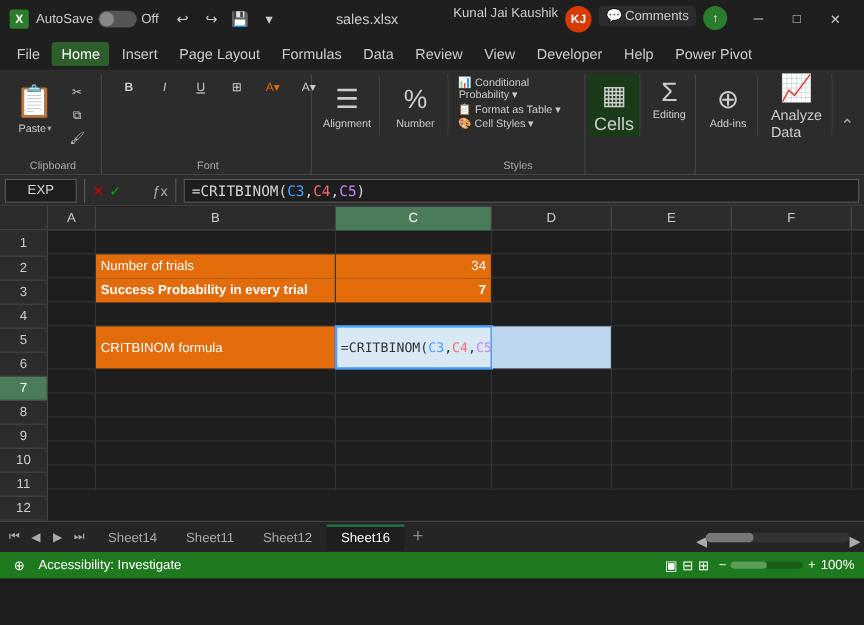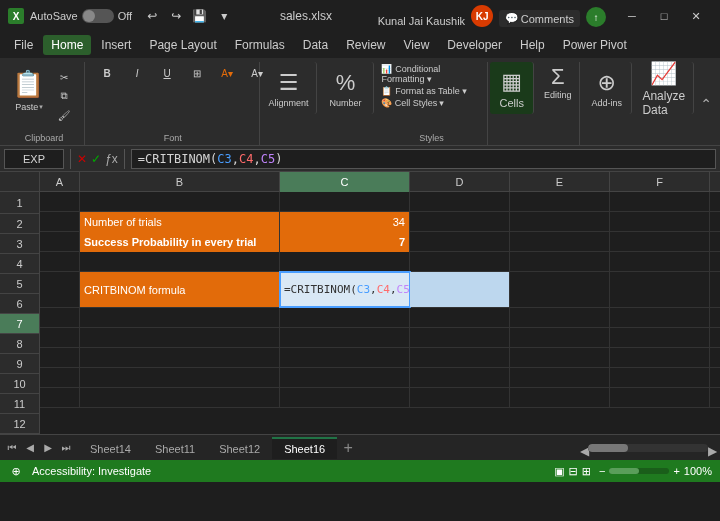--- a/index.html
+++ b/index.html
@@ -7,21 +7,21 @@
 
     
     .title-bar { display: flex; align-items: center; background: #1f1f1f; height: 32px; padding: 0 8px; gap: 6px; }
     .title-bar-icon { width: 16px; height: 16px; background: #2b7d2b; border-radius: 2px; display: flex; align-items: center; justify-content: center; font-size: 10px; color: white; font-weight: bold; }
     .autosave-area { display: flex; align-items: center; gap: 4px; font-size: 11px; color: #ccc; }
     .toggle-switch { width: 32px; height: 14px; background: #555; border-radius: 7px; position: relative; }
     .toggle-switch::after { content: ''; position: absolute; width: 12px; height: 12px; background: #888; border-radius: 50%; top: 1px; left: 1px; }
     .title-bar-controls { display: flex; gap: 4px; margin-left: 4px; }
     .tb-btn { width: 20px; height: 20px; display: flex; align-items: center; justify-content: center; font-size: 12px; color: #ccc; cursor: pointer; }
     .title-center { flex: 1; text-align: center; font-size: 12px; color: #ccc; }
-    .title-right { display: flex; align-items: flex-end; gap: 6px; margin-left: auto; }
+    .title-right { display: flex; align-items: flex-start; gap: 6px; margin-left: auto; }
     .user-badge { background: #d83b01; color: white; border-radius: 50%; width: 22px; height: 22px; display: flex; align-items: center; justify-content: center; font-size: 10px; font-weight: bold; }
     .win-controls { display: flex; gap: 0; margin-left: 4px; }
     .win-btn { width: 32px; height: 22px; display: flex; align-items: center; justify-content: center; font-size: 11px; color: #ccc; cursor: pointer; }
 
     
     .menu-bar { display: flex; align-items: center; background: #1f1f1f; height: 26px; padding: 0 6px; gap: 2px; }
     .menu-item { padding: 3px 8px; font-size: 12px; color: #ccc; cursor: pointer; border-radius: 3px; }
     .menu-item.active { color: white; background: #2c5f2c; }
 
     
@@ -163,30 +163,30 @@
     <div style="font-size:9px;color:#ccc;">Alignment</div>
   </div>
 
   <div class="ribbon-section big-icon-btn" style="flex-direction:column;align-items:center;min-width:55px;">
     <div style="font-size:22px;color:#ccc;">%</div>
     <div style="font-size:9px;color:#ccc;">Number</div>
   </div>
 
   <div class="ribbon-section" style="min-width:100px;">
     <div class="ribbon-section-top" style="flex-direction:column;gap:2px;">
-      <div style="font-size:9px;color:#ccc;display:flex;align-items:center;gap:2px;">📊 Conditional Formatting ▾</div>
+      <div style="font-size:9px;color:#ccc;display:flex;align-items:center;gap:2px;">📊 Conditional Probability ▾</div>
       <div style="font-size:9px;color:#ccc;display:flex;align-items:center;gap:2px;">📋 Format as Table ▾</div>
       <div style="font-size:9px;color:#ccc;display:flex;align-items:center;gap:2px;">🎨 <span>Cell Styles</span> ▾</div>
     </div>
     <div class="ribbon-section-label">Styles</div>
   </div>
 
   <div class="ribbon-section big-icon-btn highlighted" style="flex-direction:column;align-items:center;min-width:44px;">
     <div style="font-size:22px;color:#ccc;">▦</div>
-    <div style="font-size:11px;color:#ccc;">Cells</div>
+    <div style="font-size:15px;color:#ccc;">Cells</div>
   </div>
 
   <div class="ribbon-section" style="min-width:44px;align-items:center;">
     <div style="font-size:22px;color:#ccc;">Σ</div>
     <div style="font-size:9px;color:#ccc;">Editing</div>
   </div>
 
   <div class="ribbon-section big-icon-btn" style="flex-direction:column;align-items:center;min-width:50px;">
     <div style="font-size:22px;color:#ccc;">⊕</div>
     <div style="font-size:9px;color:#ccc;">Add-ins</div>
@@ -203,21 +203,21 @@
 </div>
 
 <div class="formula-bar">
   <div class="name-box">
     <span>EXP</span>
   </div>
   <div class="formula-sep"></div>
   <div class="formula-icons">
     <span style="color:#c00;cursor:pointer;">✕</span>
     <span style="color:#0a0;cursor:pointer;">✓</span>
-    <span style="cursor:pointer;">ƒx</span>
+    <span style="cursor:pointer;margin-left:22px;">ƒx</span>
   </div>
   <div class="formula-sep"></div>
   <div class="formula-input" style="display:flex;align-items:center;gap:0;font-family:Consolas,monospace;font-size:12px;background:#1e1e1e;border:1px solid #555;color:#d4d4d4;padding:2px 6px;flex:1;height:20px;">
     <span style="color:#d4d4d4;">=CRITBINOM(</span>
       <span style="color:#4a9eff;">C3</span>
       <span style="color:#d4d4d4;">,</span>
       <span style="color:#ff6b6b;">C4</span>
       <span style="color:#d4d4d4;">,</span>
       <span style="color:#c084fc;">C5</span>
       <span style="color:#d4d4d4;">)</span>

